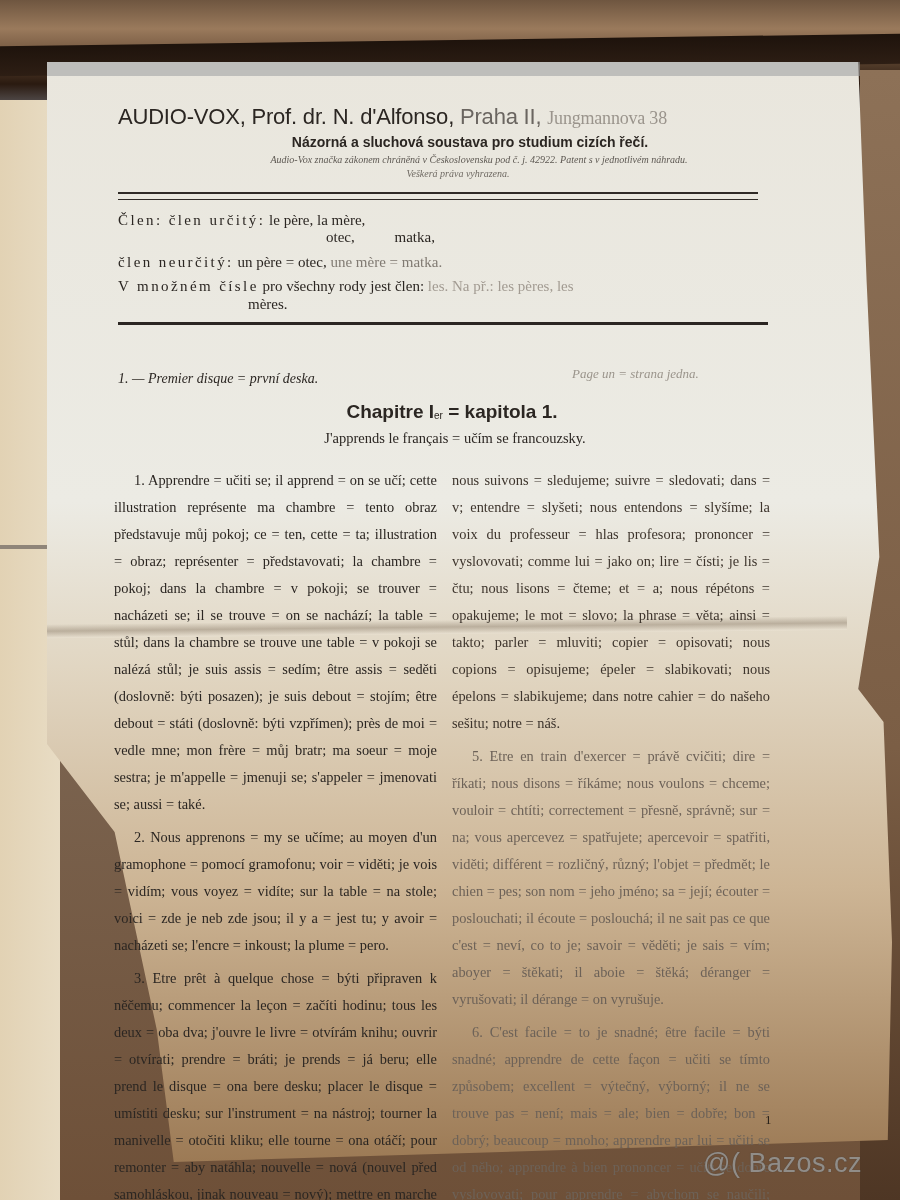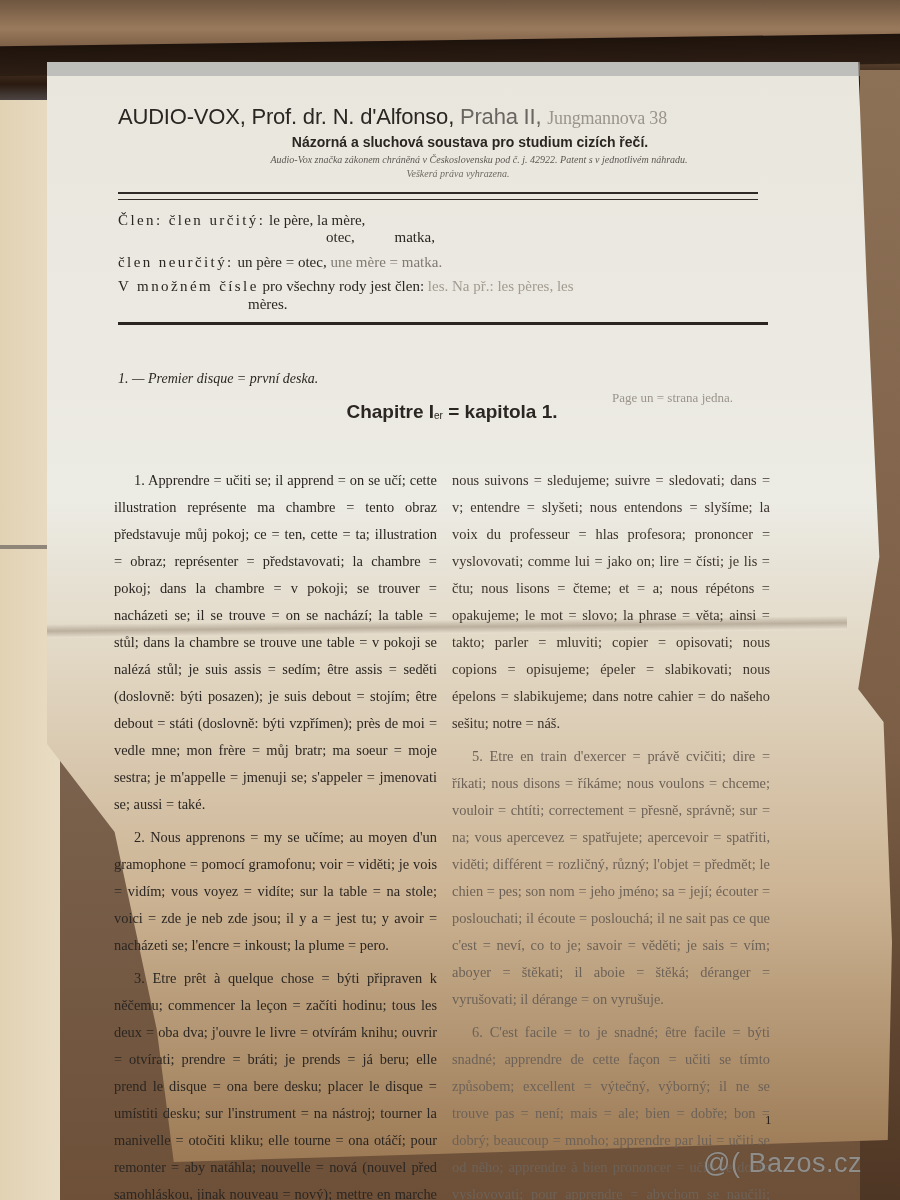--- a/index.html
+++ b/index.html
@@ -32,21 +32,21 @@
   .hdr-sub { position:absolute; left:0; width:900px; top:134px; text-align:center; font-family:"Liberation Sans",sans-serif; font-weight:bold; font-size:14px; padding-left:40px; box-sizing:border-box; }
   .hdr-note { position:absolute; left:0; width:900px; top:154px; text-align:center; font-style:italic; font-size:10px; color:#5d5852; padding-left:58px; box-sizing:border-box; }
   .hdr-note2 { position:absolute; left:0; width:900px; top:168px; text-align:center; font-style:italic; font-size:10px; color:#6f6a63; padding-left:16px; box-sizing:border-box; }
   .rule-double { position:absolute; left:118px; top:192px; width:640px; height:5px; border-top:2px solid #2f2a26; border-bottom:1px solid #2f2a26; }
   .rule { position:absolute; left:118px; width:650px; height:0; border-top:3px solid #2b2622; }
   .gram { position:absolute; left:118px; font-size:15px; white-space:nowrap;text-align:right; }
   .sp { letter-spacing:2.4px; }
   .light { color:#807a72; }
   .lighter { color:#a29b92; }
   .disc { position:absolute; left:118px; top:371px; font-style:italic; font-size:14px; }
-  .pagelbl { position:absolute; left:612px; top:366px; font-size:13px; color:#9a948b;margin-top:24px; }
+  .pagelbl { position:absolute; left:572px; top:366px; font-style:italic; font-size:13px; color:#9a948b; }
   .chap { position:absolute; left:0; width:900px; top:401px; text-align:center; font-family:"Liberation Sans",sans-serif; font-weight:bold; font-size:19px; padding-left:4px; box-sizing:border-box; }
   .chap sub { font-size:10px; font-weight:normal; vertical-align:-1px; }
   .chapsub { position:absolute; left:0; width:900px; top:430px; text-align:center; font-size:14.5px; padding-left:10px; box-sizing:border-box; }
   .col { position:absolute; font-size:14.4px; line-height:27px; text-align:justify; }
   .col p { margin:0 0 6px 0; text-indent:20px; }
   .col p.cont { text-indent:0; }
   .col1 { left:114px; top:467px; width:323px; }
   .col2 { left:452px; top:467px; width:318px; color:#3d342c; }
   .col2 .blur { color:#6d6258; }
   .pgnum { position:absolute; left:765px; top:1112px; font-size:13px; color:#2a221b; }
@@ -97,20 +97,21 @@
   </div>
   <div class="gram" style="top:296px; left:248px">mères.</div>
   <div class="rule" style="top:322px"></div>
 
   <div class="disc">1. — Premier disque = první deska.</div>
   <div class="pagelbl">Page un = strana jedna.</div>
 
   <div class="chap">
     <span>Chapitre I</span><sub>er</sub><span> = kapitola 1.</span>
   </div>
+  <div class="chapsub">J'apprends le français = učím se francouzsky.</div>
 
   <div class="col col1">
     <p>1. Apprendre = učiti se; il apprend = on se učí; cette illustration représente ma chambre = tento obraz představuje můj pokoj; ce = ten, cette = ta; illustration = obraz; représenter = představovati; la chambre = pokoj; dans la chambre = v pokoji; se trouver = nacházeti se; il se trouve = on se nachází; la table = stůl; dans la chambre se trouve une table = v pokoji se nalézá stůl; je suis assis = sedím; être assis = seděti (doslovně: býti posazen); je suis debout = stojím; être debout = státi (doslovně: býti vzpřímen); près de moi = vedle mne; mon frère = můj bratr; ma soeur = moje sestra; je m'appelle = jmenuji se; s'appeler = jmenovati se; aussi = také.</p>
     <p>2. Nous apprenons = my se učíme; au moyen d'un gramophone = pomocí gramofonu; voir = viděti; je vois = vidím; vous voyez = vidíte; sur la table = na stole; voici = zde je neb zde jsou; il y a = jest tu; y avoir = nacházeti se; l'encre = inkoust; la plume = pero.</p>
     <p>3. Etre prêt à quelque chose = býti připraven k něčemu; commencer la leçon = začíti hodinu; tous les deux = oba dva; j'ouvre le livre = otvírám knihu; ouvrir = otvírati; prendre = bráti; je prends = já beru; elle prend le disque = ona bere desku; placer le disque = umístiti desku; sur l'instrument = na nástroj; tourner la manivelle = otočiti kliku; elle tourne = ona otáčí; pour remonter = aby natáhla; nouvelle = nová (nouvel před samohláskou, jinak nouveau = nový); mettre en marche = dáti do pohybu.</p>
     <p>4. Moi = já (při důrazu); nous écoutons = my posloucháme; écouter = poslouchati; les mots de la leçon = slova;</p>
   </div>
 
   <div class="col col2">
     <p class="cont">nous suivons = sledujeme; suivre = sledovati; dans = v; entendre = slyšeti; nous entendons = slyšíme; la voix du professeur = hlas profesora; prononcer = vyslovovati; comme lui = jako on; lire = čísti; je lis = čtu; nous lisons = čteme; et = a; nous répétons = opakujeme; le mot = slovo; la phrase = věta; ainsi = takto; parler = mluviti; copier = opisovati; nous copions = opisujeme; épeler = slabikovati; nous épelons = slabikujeme; dans notre cahier = do našeho sešitu; notre = náš.</p>

